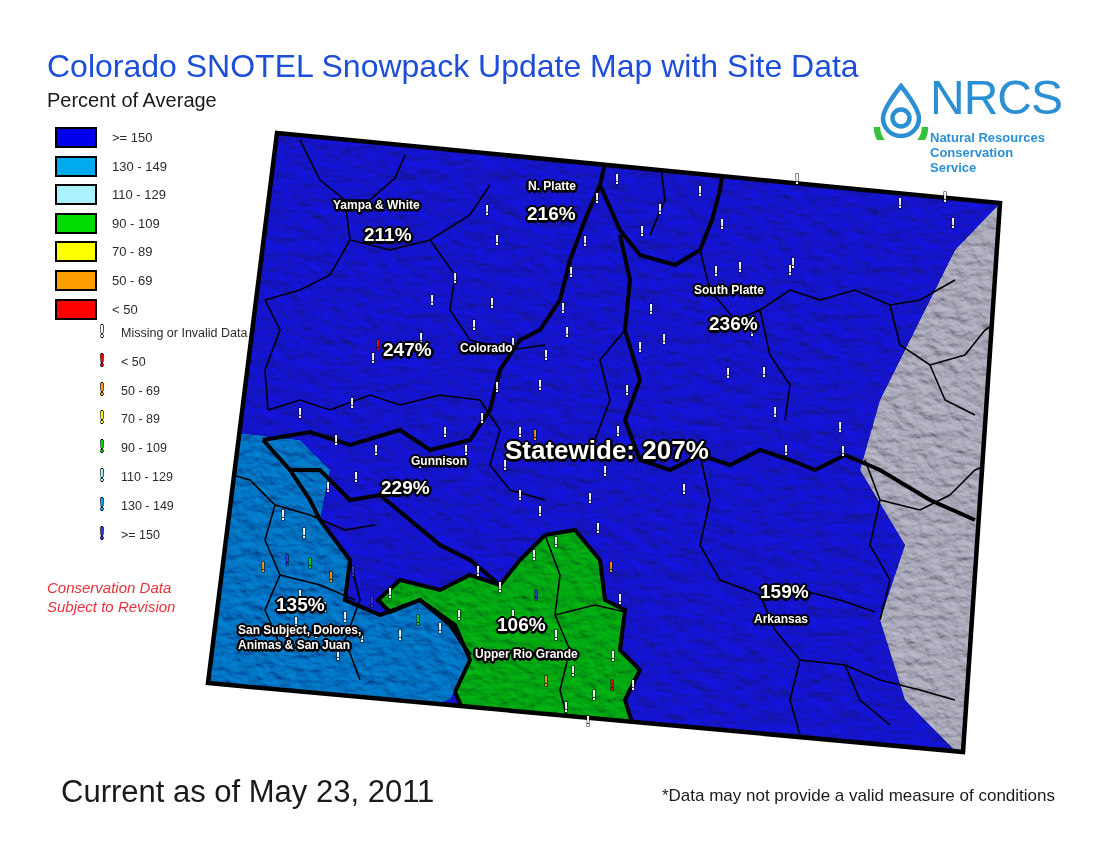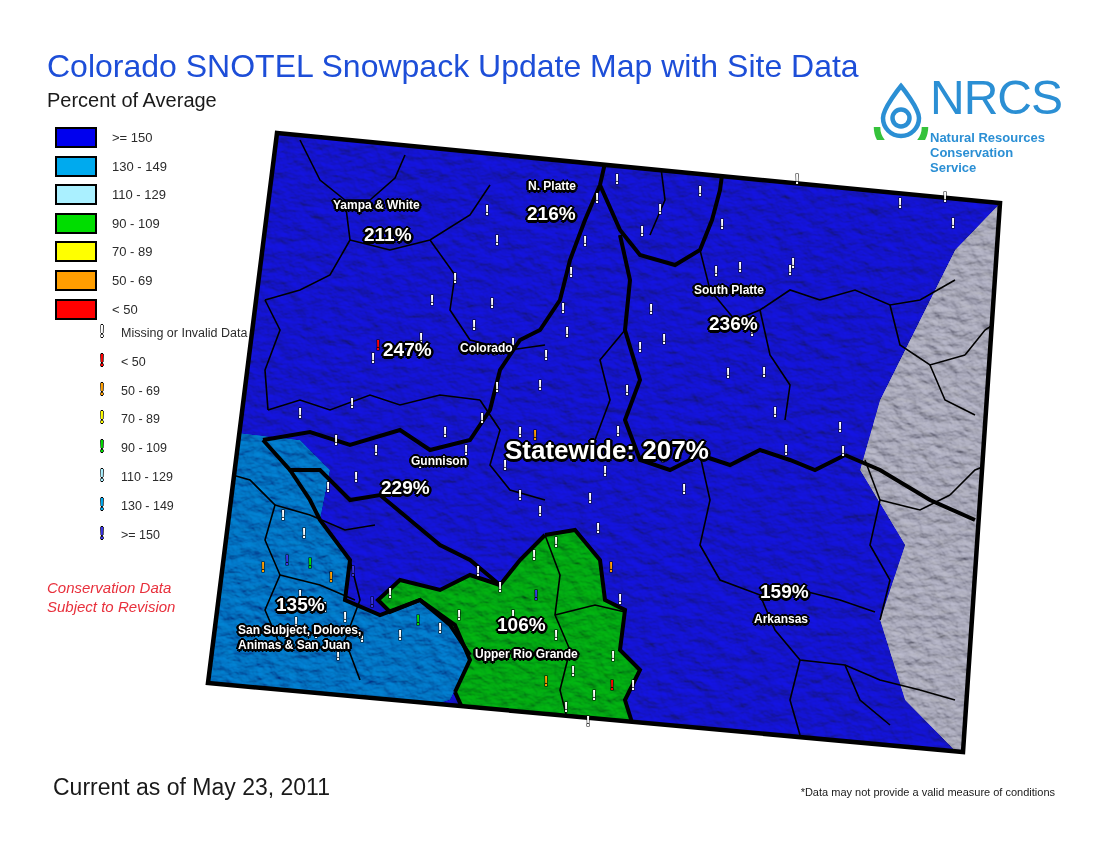--- a/index.html
+++ b/index.html
@@ -46,22 +46,22 @@
   .maplabel{position:absolute;white-space:nowrap;color:#ffffff;font-weight:bold;
      text-shadow:
        2px 0 0 #000,-2px 0 0 #000,0 2px 0 #000,0 -2px 0 #000,
        1.5px 1.5px 0 #000,-1.5px 1.5px 0 #000,1.5px -1.5px 0 #000,-1.5px -1.5px 0 #000,
        2.5px 0 0 #000,-2.5px 0 0 #000,0 2.5px 0 #000,0 -2.5px 0 #000;}
   .basin-name{font-size:12px;}
   .basin-pct{font-size:19px;}
   #statewide{font-size:26px;}
 
   
-  #footer-date{position:absolute;left:53px;top:774px;font-size:23px;color:#1a1a1a;white-space:nowrap;}
-  #footer-note{position:absolute;right:45px;top:786px;font-size:11px;color:#1a1a1a;white-space:nowrap;text-align:center;}
+  #footer-date{position:absolute;left:61px;top:774px;font-size:31px;color:#1a1a1a;white-space:nowrap;}
+  #footer-note{position:absolute;right:45px;top:786px;font-size:17px;color:#1a1a1a;white-space:nowrap;text-align:center;}
 </style>
 </head>
 <body>
 
 <div id="title">Colorado SNOTEL Snowpack Update Map with Site Data</div>
 <div id="subtitle">Percent of Average</div>
 
 <div id="nrcs">
   <svg id="nrcs-drop" viewBox="0 0 58 58">
     <path d="M29 4 C29 4 11 26 11 36 a18 18 0 0 0 36 0 C47 26 29 4 29 4 Z" fill="none" stroke="#2b8fd4" stroke-width="4.5"></path>

